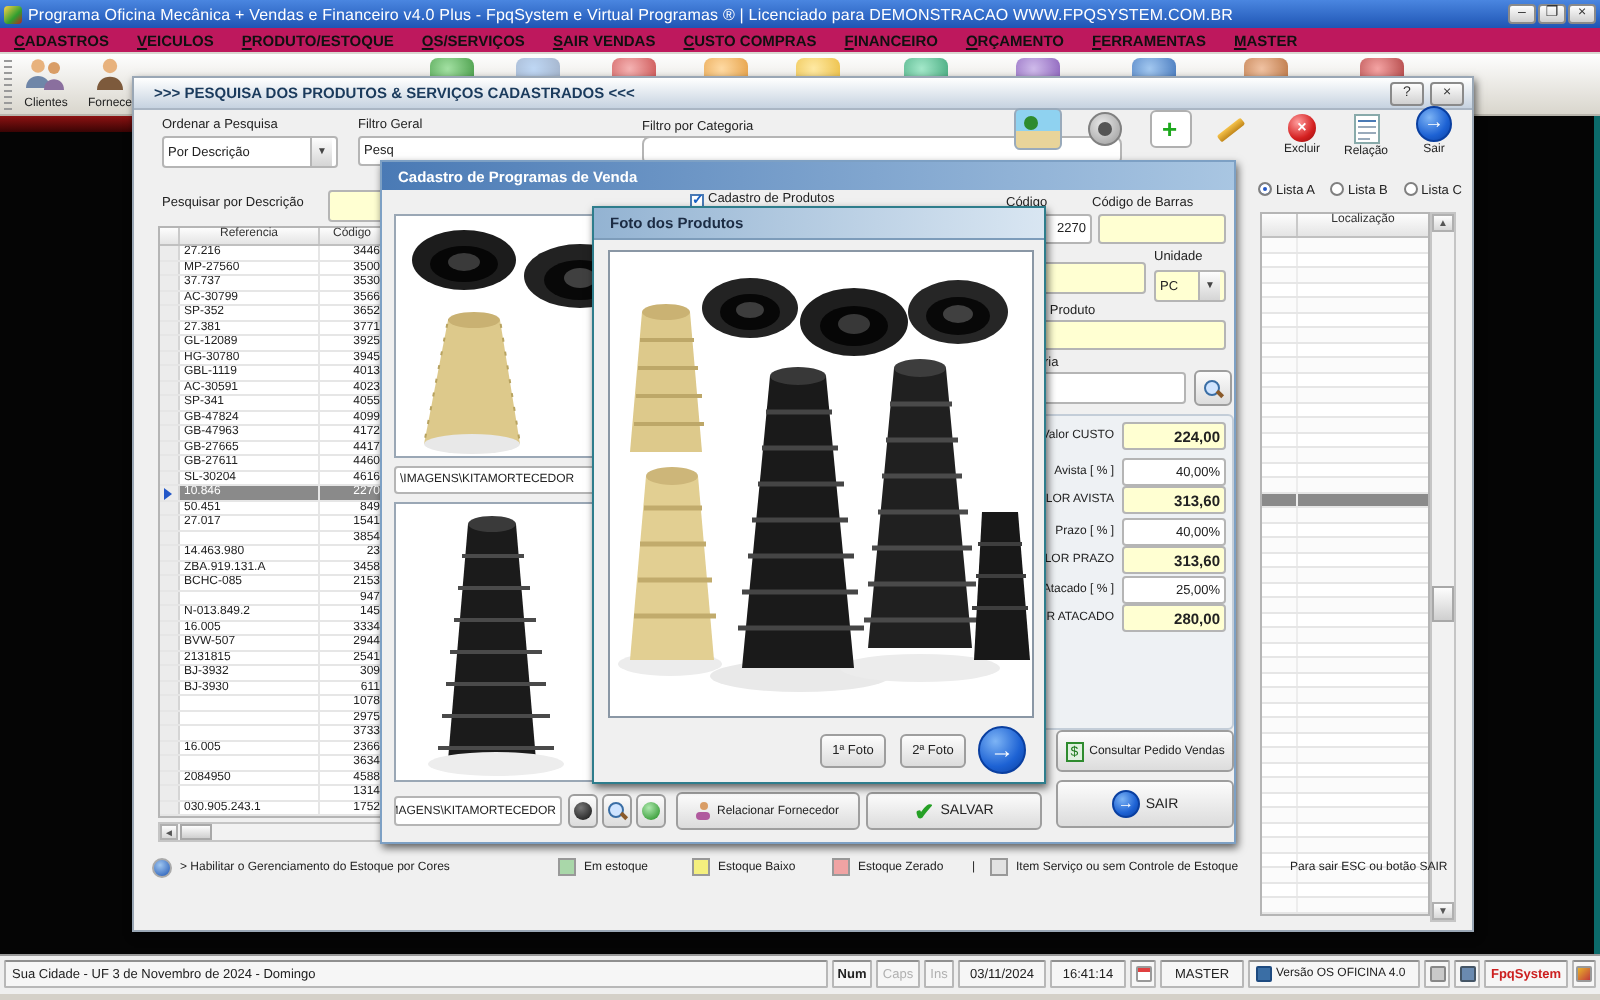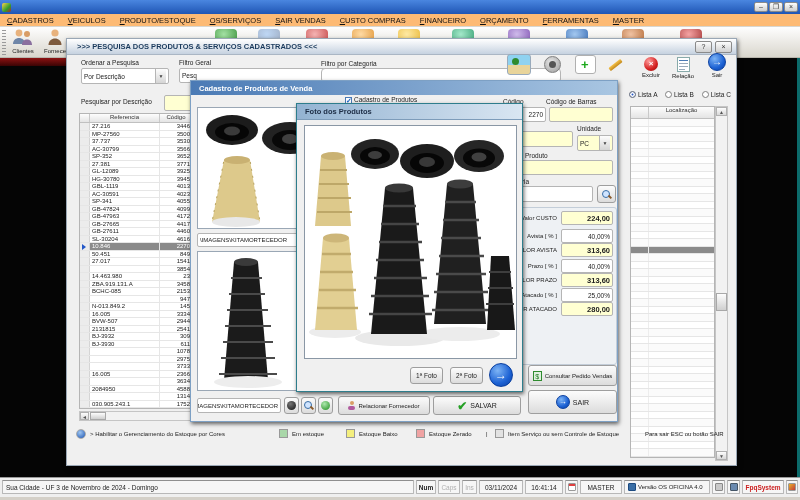--- a/index.html
+++ b/index.html
@@ -9,22 +9,22 @@
 
   
   .main-titlebar { left:0; top:0; width:800px; height:14px;
     background:linear-gradient(#4a86e0,#1f55b4); color:#fff; font-size:8px;
     display:flex; align-items:center; padding:0 2px; }
   .app-icon { width:9px; height:9px; background:linear-gradient(135deg,#ffd24a,#2f9e2f 60%,#b22); border-radius:2px; margin-right:3px; flex:none; }
   .main-title-text { white-space:nowrap; overflow:hidden; letter-spacing:.1px; }
   .win-btns { position:absolute; right:2px; top:2px; display:flex; gap:1px; }
   .win-btn { width:14px; height:10px; background:linear-gradient(#fdfdfd,#cfcfcf); border:1px solid #8a8a8a; border-radius:2px;
     font-size:7px; line-height:8px; text-align:center; color:#333; }
-  .menubar { left:0; top:14px; width:800px; height:13px; background:#fdba74; border-bottom:1px solid #d8d6cf;
-    display:flex; align-items:center; font-size:7.5px; color:#111; }
+  .menubar { left:0; top:14px; width:800px; height:13px; background:#be185d; border-bottom:1px solid #d8d6cf;
+    display:flex; align-items:center; font-size:7.5px; color:#111;font-weight:bold; }
   .menu-item { padding:0 7px; white-space:nowrap; }
   .menu-item::first-letter { text-decoration:underline; }
   .toolbar { left:0; top:27px; width:800px; height:31px; background:linear-gradient(#fefefe,#d9d6cd); border-bottom:1px solid #b9b6ad; }
   .grip { position:absolute; left:2px; top:3px; width:4px; height:25px;
     background:repeating-linear-gradient(#9a9a9a 0 1px, transparent 1px 3px); }
   .tb-item { position:absolute; top:1px; text-align:center; font-size:6px; color:#222; }
   .tb-blob { position:absolute; top:2px; width:22px; height:18px; border-radius:4px; opacity:.95; }
   .mdi-red { left:0; top:58px; width:66px; height:8px; background:linear-gradient(#8c1212,#3a0404); }
   .mdi-edge { left:797px; top:58px; width:3px; height:419px; background:#0c6b6b; }
 
@@ -112,20 +112,21 @@
   #statusbar-sub { left:0; top:496px; width:800px; height:4px; background:#d4d0c8; border-top:1px solid #efefef; }
   .tiny-ico { width:8px; height:8px; border-radius:1px; flex:none; }
 </style>
 </head>
 <body>
 
 <div id="screen">
 
   <div class="abs main-titlebar">
     <div class="app-icon"></div>
+    <div class="main-title-text">Programa Oficina Mecânica + Vendas e Financeiro v4.0 Plus - FpqSystem e Virtual Programas ® | Licenciado para  DEMONSTRACAO WWW.FPQSYSTEM.COM.BR</div>
     <div class="win-btns">
       <div class="win-btn">–</div>
       <div class="win-btn">❐</div>
       <div class="win-btn">×</div>
     </div>
   </div>
 
   <div class="abs menubar" id="menubar">
       <div class="menu-item">CADASTROS</div>
       <div class="menu-item">VEICULOS</div>
@@ -600,21 +601,21 @@
     <div class="legend-swatch" style="left: 349px; top: 390px; background: rgb(240, 163, 163);" id="sw-red"></div>
     <div class="leg-text" style="left:362px;top:392px;">Estoque Zerado</div>
     <div class="leg-text" style="left:419px;top:392px;">|</div>
     <div class="legend-swatch" style="left: 428px; top: 390px; background: rgb(226, 226, 226);" id="sw-gray"></div>
     <div class="leg-text" style="left:441px;top:392px;">Item Serviço ou sem Controle de Estoque</div>
     <div class="leg-text" style="left:578px;top:392px;">Para sair ESC ou botão SAIR</div>
   </div>
 
   <div class="window" id="cadastro">
     <div class="cad-titlebar">
-      <span>Cadastro de Produtos de Venda</span>
+      <span>Cadastro de Programas de Venda</span>
     </div>
 
     <div class="abs" style="left:154px;top:15px;font-size:6.5px;color:#222;white-space:nowrap;">
       <span class="check">✓</span><span>Cadastro de Produtos</span>
     </div>
 
     <div class="label" style="left:312px;top:17px;">Código</div>
     <div class="field right" style="left:315px;top:26px;width:40px;height:15px;">
       <span>2270</span>
     </div>

